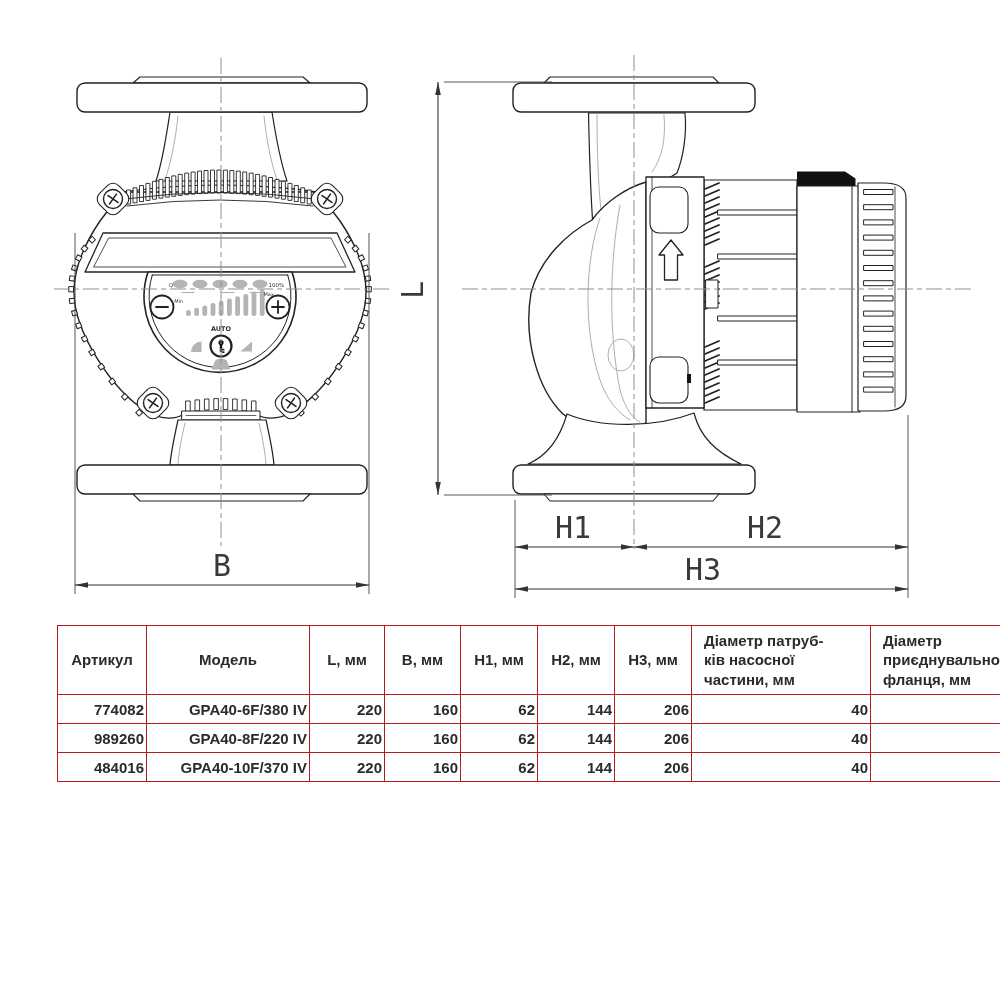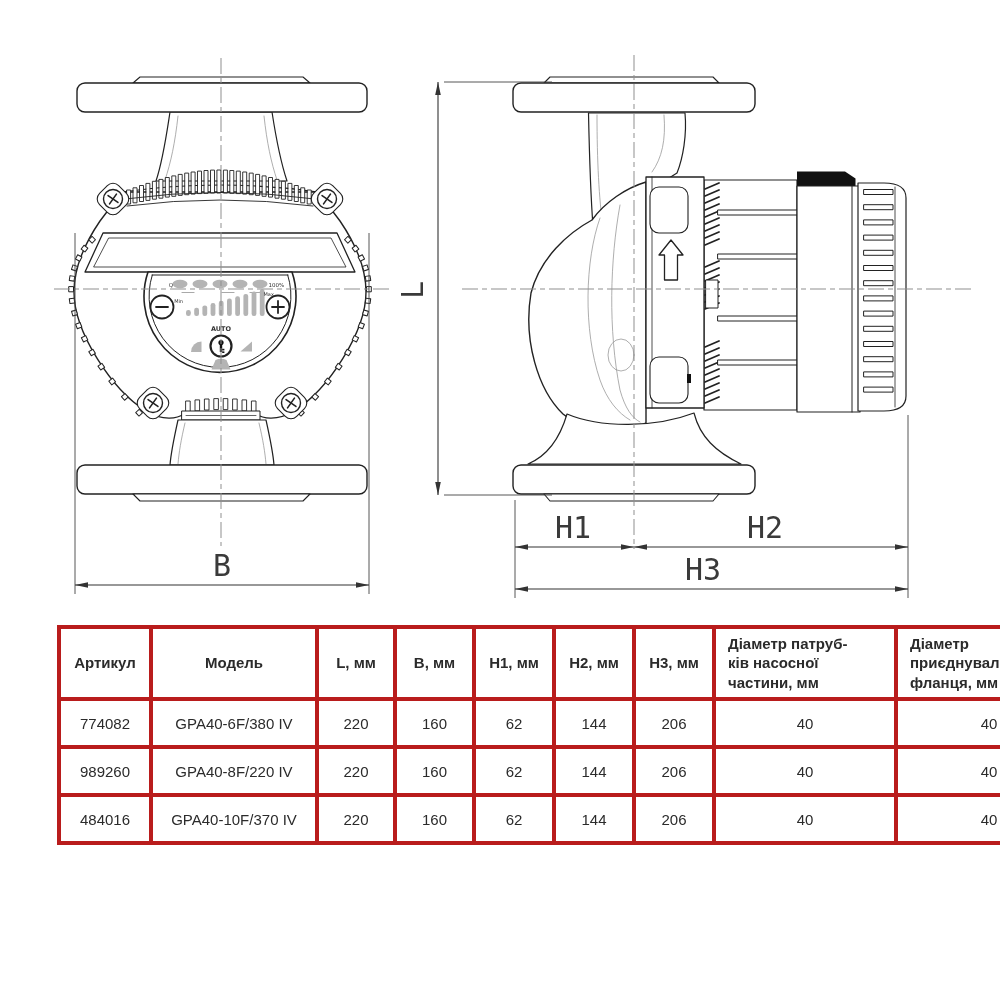--- a/index.html
+++ b/index.html
@@ -3,24 +3,24 @@
 <meta charset="utf-8">
 <style>
   html,body{margin:0;padding:0;background:#fff;}
   .canvas{position:relative;width:1000px;height:1000px;background:#ffffff;overflow:hidden;
           font-family:"Liberation Sans",sans-serif;}
   svg{position:absolute;left:0;top:0;}
   .dim{font-family:"DejaVu Sans Mono",monospace;font-size:30px;fill:#3a3a3a;}
   .pnl{font-family:"DejaVu Sans",sans-serif;fill:#333;}
   .specs{position:absolute;left:57px;top:625px;border-collapse:collapse;table-layout:fixed;
          width:891px;color:#2b2b2b;}
-  .specs th,.specs td{border:4px solid #b91c1c;overflow:hidden;}
+  .specs th,.specs td{border:1px solid #b91c1c;overflow:hidden;}
   .specs th{font-weight:600;font-size:15px;height:68px;vertical-align:middle;
             white-space:pre-line;line-height:1.3;padding:0 4px;}
-  .specs td{font-size:15px;height:28px;text-align:center;font-weight:400;padding:8px 2px;}
+  .specs td{font-size:15px;height:28px;text-align:right;font-weight:700;padding:0 2px;}
   .specs th.c7,.specs th.c8{text-align:left;padding:0 8px 0 12px;}
   .c0{width:80px}.c1{width:154px}.c2{width:66px}.c3{width:67px}.c4{width:68px}
   .c5{width:68px}.c6{width:68px}.c7{width:158px}.c8{width:162px}
 </style>
 </head>
 <body>
 
 <div class="canvas">
 
 <svg width="1000" height="618" viewBox="0 0 1000 618">

